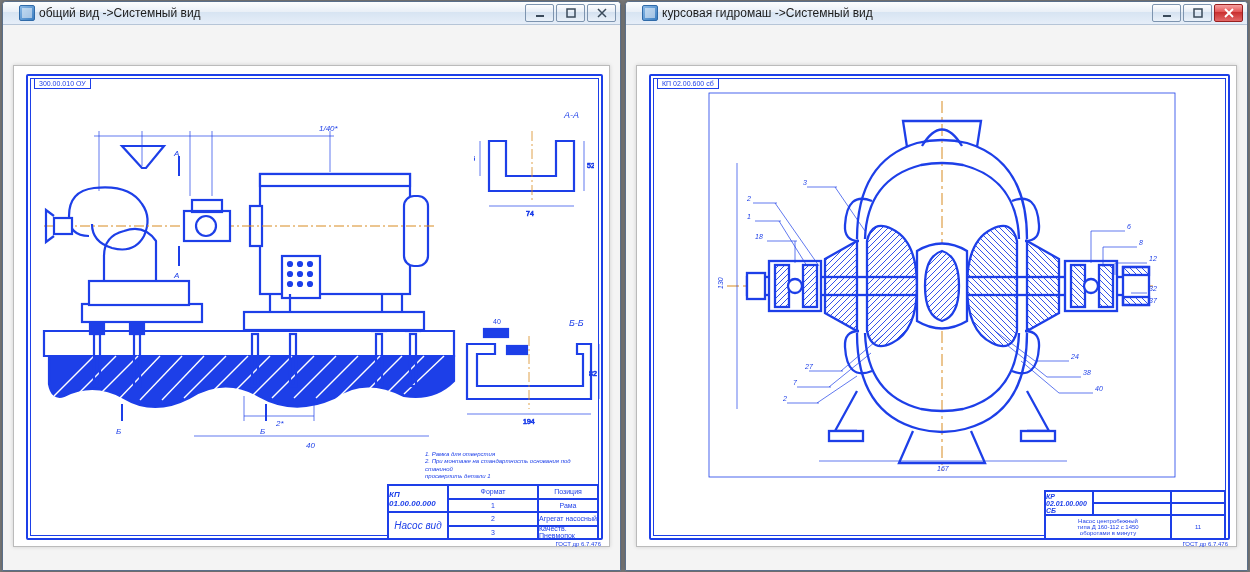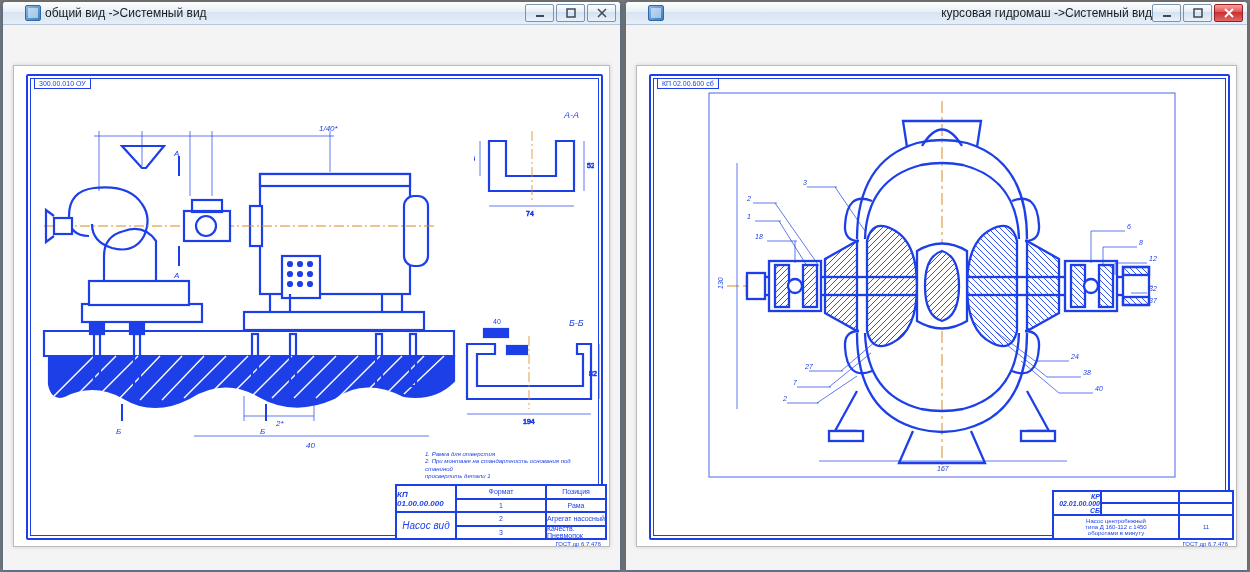--- a/index.html
+++ b/index.html
@@ -20,21 +20,21 @@
     box-shadow:0 0 4px rgba(0,0,0,.25);
     display:flex;
     flex-direction:column;
   }
   .titlebar{
     height:22px;
     background:linear-gradient(#fdfefe,#e9eff7 45%,#d7e4f2 46%,#e6eef8);
     border-bottom:1px solid #b6c5d7;
     display:flex;
     align-items:center;
-    padding:0 4px 0 22px;
+    padding:0 4px 0 16px;
     border-radius:3px 3px 0 0;
   }
   .title-icon{
     width:14px;height:14px;
     margin-right:4px;
     background:linear-gradient(135deg,#8ab9e6,#3b7ec2);
     border:1px solid #2f6aa8;
     border-radius:2px;
     position:relative;
     flex:0 0 auto;
@@ -88,21 +88,21 @@
     border:2px solid #1d3fe8;
     border-radius:2px;
   }
   .frame-inner{
     position:absolute;
     border:1px solid #1d3fe8;
   }
   .drawing svg{position:absolute;inset:0;width:100%;height:100%;}
   .tblock{
     position:absolute;
-    right:2px;bottom:6px;
+    right:10px;bottom:6px;
     width:210px;height:54px;
     border:1px solid #1d3fe8;
     background:#fff;
     font-size:7px;
     display:grid;
     grid-template-columns:60px 90px 60px;
     grid-template-rows:repeat(4,1fr);
   }
   .tblock div{border:0.5px solid #1d3fe8;display:flex;align-items:center;justify-content:center;color:#1d3fe8;overflow:hidden;}
   .corner-tag{
@@ -318,21 +318,21 @@
         <div>Агрегат насосный</div>
         <div style="grid-row:3/5;font-size:10px;font-style:italic;">Насос вид</div>
         <div>3</div>
         <div>Качеств. Пневмопок</div>
       </div>
       <div style="position:absolute;right:8px;bottom:-1px;font-size:6px;color:#1d3fe8;">ГОСТ др 6.7.476</div>
     </div>
   </div>
 </div>
 
-<div class="win" style="left:625px;top:1px;width:621px;height:568px;text-align:right;">
+<div class="win" style="left:625px;top:1px;width:621px;height:568px;">
   <div class="titlebar">
     <span class="title-icon"></span>
     <span class="title-text">курсовая гидромаш -&gt;Системный вид</span>
     <div class="title-btns">
       <div class="tbtn">
         <svg viewBox="0 0 10 10">
             <rect x="1" y="7" width="8" height="2" fill="currentColor"></rect>
           </svg>
       </div>
       <div class="tbtn">

